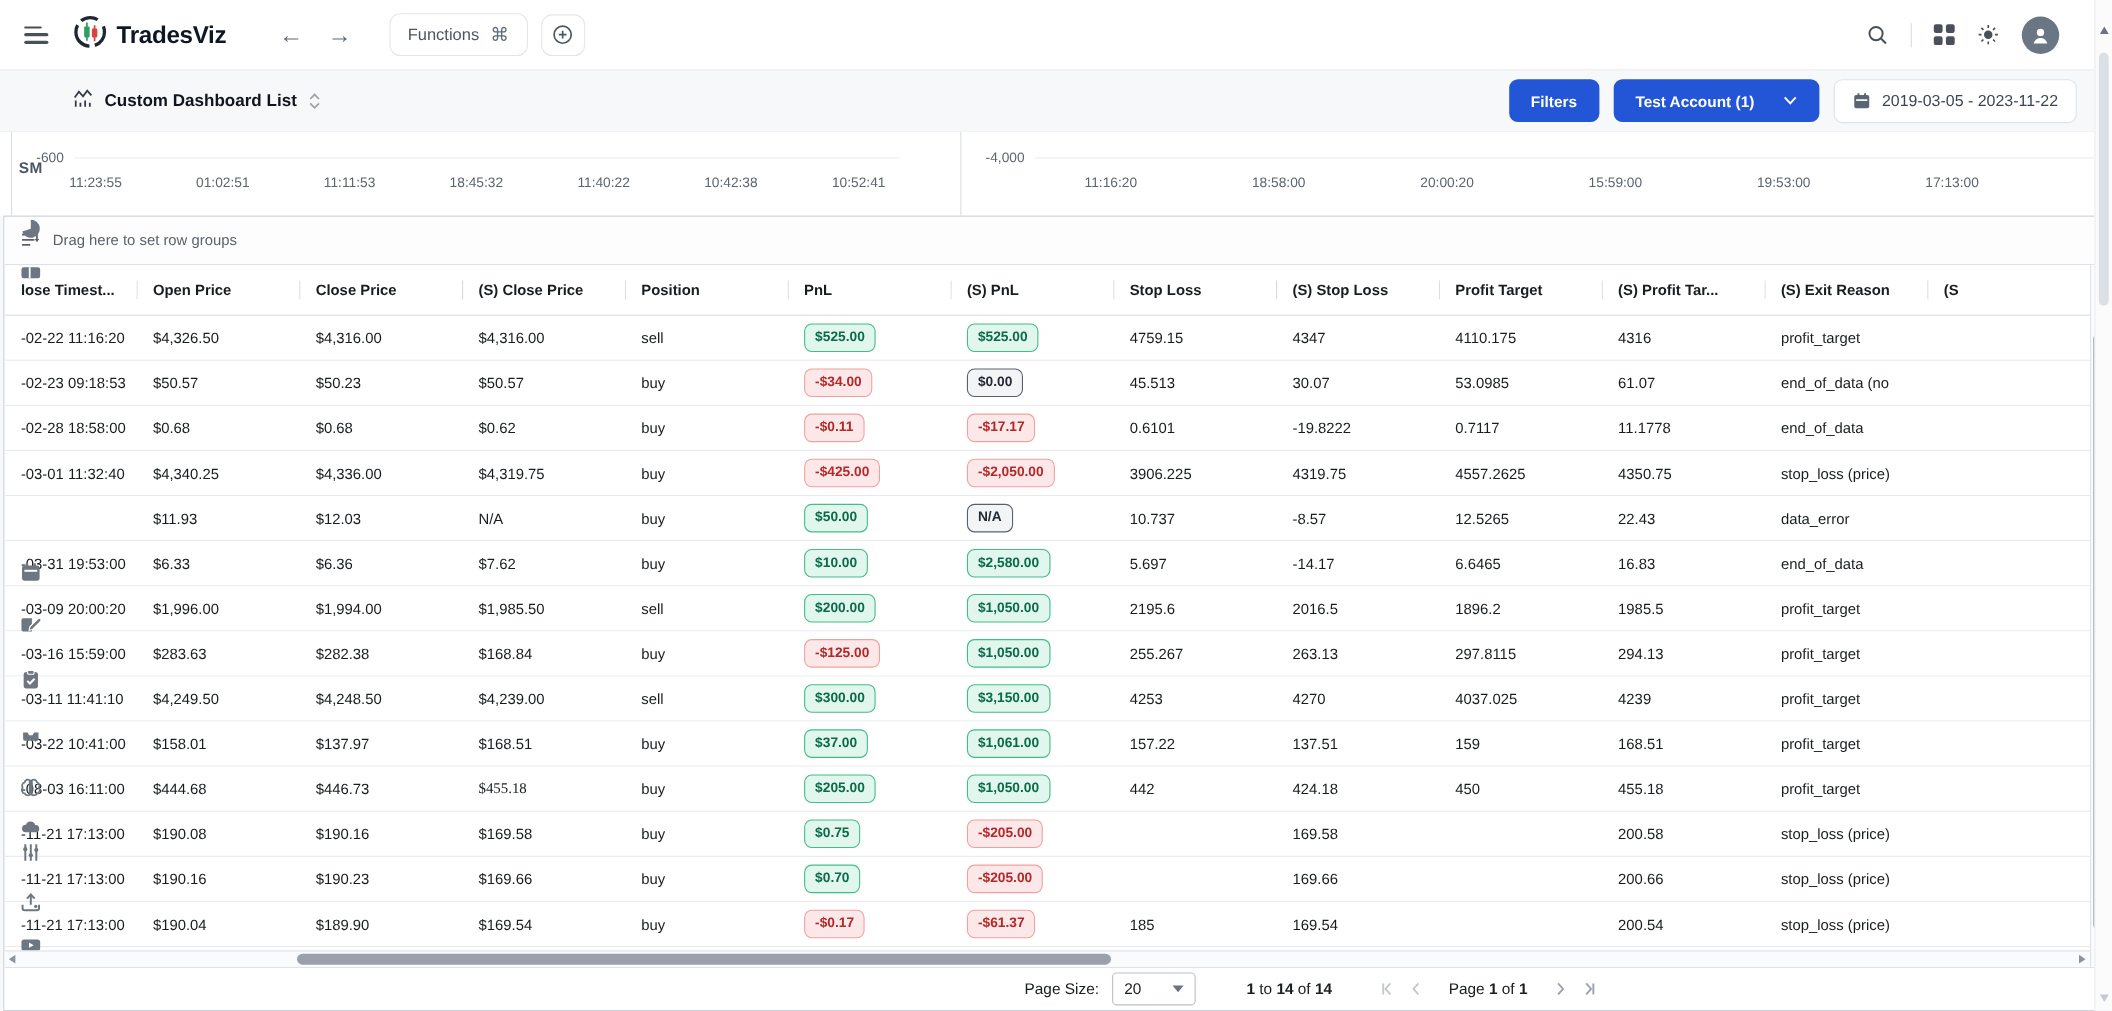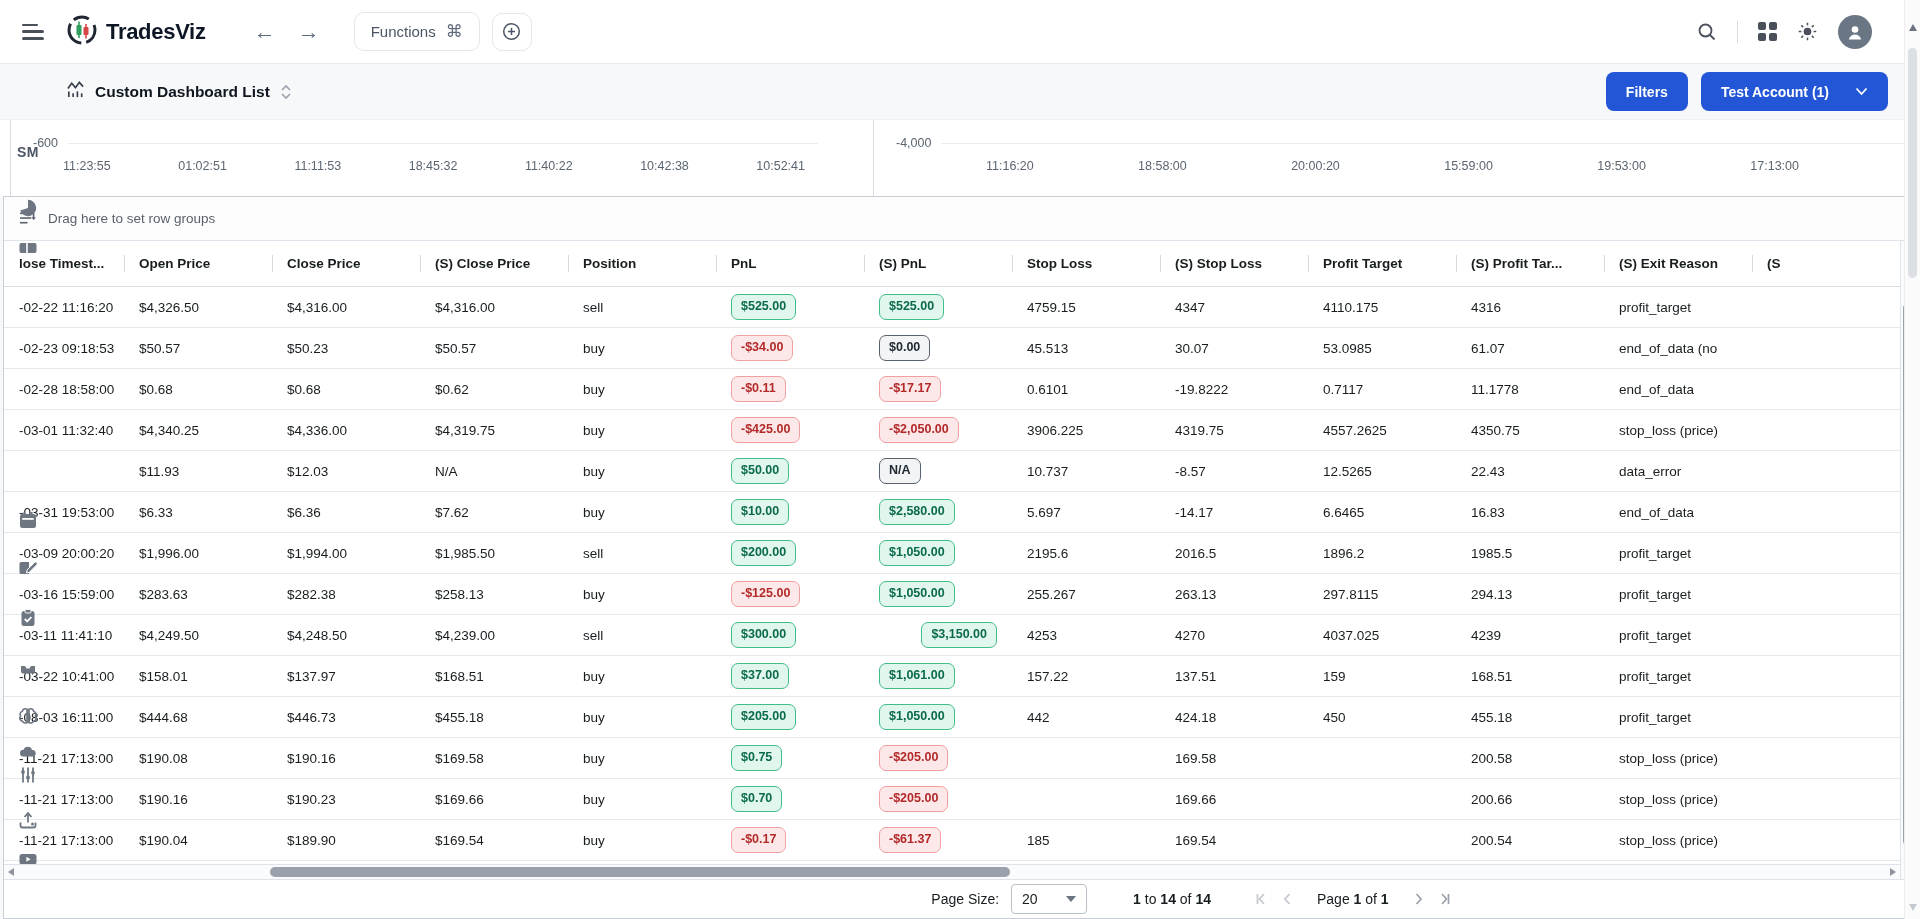--- a/index.html
+++ b/index.html
@@ -208,20 +208,29 @@
   <div class="subheader-right">
     <button class="btn-blue" style="gap:0;">
       <span>Filters</span>
     </button>
     <button class="btn-blue">
       <span>Test Account (1)</span>
       <svg width="13" height="9" viewBox="0 0 13 9">
           <polyline points="1.5,1.5 6.5,7 11.5,1.5" fill="none" stroke="#fff" stroke-width="1.8"></polyline>
         </svg>
     </button>
+    <div class="date-btn">
+      <svg width="17" height="17" viewBox="0 0 20 20">
+          <rect x="2" y="4" width="16" height="14" rx="2" fill="#5a6472"></rect>
+          <rect x="4" y="8.5" width="12" height="1.8" fill="#fff"></rect>
+          <line x1="6.5" y1="2" x2="6.5" y2="6" stroke="#5a6472" stroke-width="2"></line>
+          <line x1="13.5" y1="2" x2="13.5" y2="6" stroke="#5a6472" stroke-width="2"></line>
+        </svg>
+      <span>2019-03-05 - 2023-11-22</span>
+    </div>
   </div>
 </div>
 
 <div class="shell">
   <aside class="leftbar">
     <div class="lb-initials" style="top: 25px;">SM</div>
     <div id="lb-icons">
         <div class="lb-icon" style="top: 79px;">
           <svg viewBox="0 0 20 20">
             <path d="M10 10 V1.8 A8.2 8.2 0 1 1 2.2 12.5 Z" fill="#6e7781"></path>
@@ -497,21 +506,21 @@
                 <div class="t-cell" style="width: 148px;">2016.5</div>
                 <div class="t-cell" style="width: 148px;">1896.2</div>
                 <div class="t-cell" style="width: 148px;">1985.5</div>
                 <div class="t-cell" style="width: 148px;">profit_target</div>
                 <div class="t-cell" style="width: 148px;"></div>
               </div>
               <div class="t-row">
                 <div class="t-cell" style="width: 120px;">-03-16 15:59:00</div>
                 <div class="t-cell" style="width: 148px;">$283.63</div>
                 <div class="t-cell" style="width: 148px;">$282.38</div>
-                <div class="t-cell" style="width: 148px;">$258.13</div>
+                <div class="t-cell" style="width: 148px;">$168.84</div>
                 <div class="t-cell" style="width: 148px;">buy</div>
                 <div class="t-cell" style="width: 148px;">
                   <span class="badge b-red">-$125.00</span>
                 </div>
                 <div class="t-cell" style="width: 148px;">
                   <span class="badge b-green">$1,050.00</span>
                 </div>
                 <div class="t-cell" style="width: 148px;">255.267</div>
                 <div class="t-cell" style="width: 148px;">263.13</div>
                 <div class="t-cell" style="width: 148px;">297.8115</div>
@@ -521,21 +530,21 @@
               </div>
               <div class="t-row">
                 <div class="t-cell" style="width: 120px;">-03-11 11:41:10</div>
                 <div class="t-cell" style="width: 148px;">$4,249.50</div>
                 <div class="t-cell" style="width: 148px;">$4,248.50</div>
                 <div class="t-cell" style="width: 148px;">$4,239.00</div>
                 <div class="t-cell" style="width: 148px;">sell</div>
                 <div class="t-cell" style="width: 148px;">
                   <span class="badge b-green">$300.00</span>
                 </div>
-                <div class="t-cell" style="width: 148px; justify-content: flex-end;">
+                <div class="t-cell" style="width: 148px;">
                   <span class="badge b-green">$3,150.00</span>
                 </div>
                 <div class="t-cell" style="width: 148px;">4253</div>
                 <div class="t-cell" style="width: 148px;">4270</div>
                 <div class="t-cell" style="width: 148px;">4037.025</div>
                 <div class="t-cell" style="width: 148px;">4239</div>
                 <div class="t-cell" style="width: 148px;">profit_target</div>
                 <div class="t-cell" style="width: 148px;"></div>
               </div>
               <div class="t-row">
@@ -554,21 +563,21 @@
                 <div class="t-cell" style="width: 148px;">137.51</div>
                 <div class="t-cell" style="width: 148px;">159</div>
                 <div class="t-cell" style="width: 148px;">168.51</div>
                 <div class="t-cell" style="width: 148px;">profit_target</div>
                 <div class="t-cell" style="width: 148px;"></div>
               </div>
               <div class="t-row">
                 <div class="t-cell" style="width: 120px;">-08-03 16:11:00</div>
                 <div class="t-cell" style="width: 148px;">$444.68</div>
                 <div class="t-cell" style="width: 148px;">$446.73</div>
-                <div class="t-cell" style="width: 148px;">$455.18</div>
+                <div class="t-cell" style="width: 148px; font-family: Liberation Serif, serif;">$455.18</div>
                 <div class="t-cell" style="width: 148px;">buy</div>
                 <div class="t-cell" style="width: 148px;">
                   <span class="badge b-green">$205.00</span>
                 </div>
                 <div class="t-cell" style="width: 148px;">
                   <span class="badge b-green">$1,050.00</span>
                 </div>
                 <div class="t-cell" style="width: 148px;">442</div>
                 <div class="t-cell" style="width: 148px;">424.18</div>
                 <div class="t-cell" style="width: 148px;">450</div>

